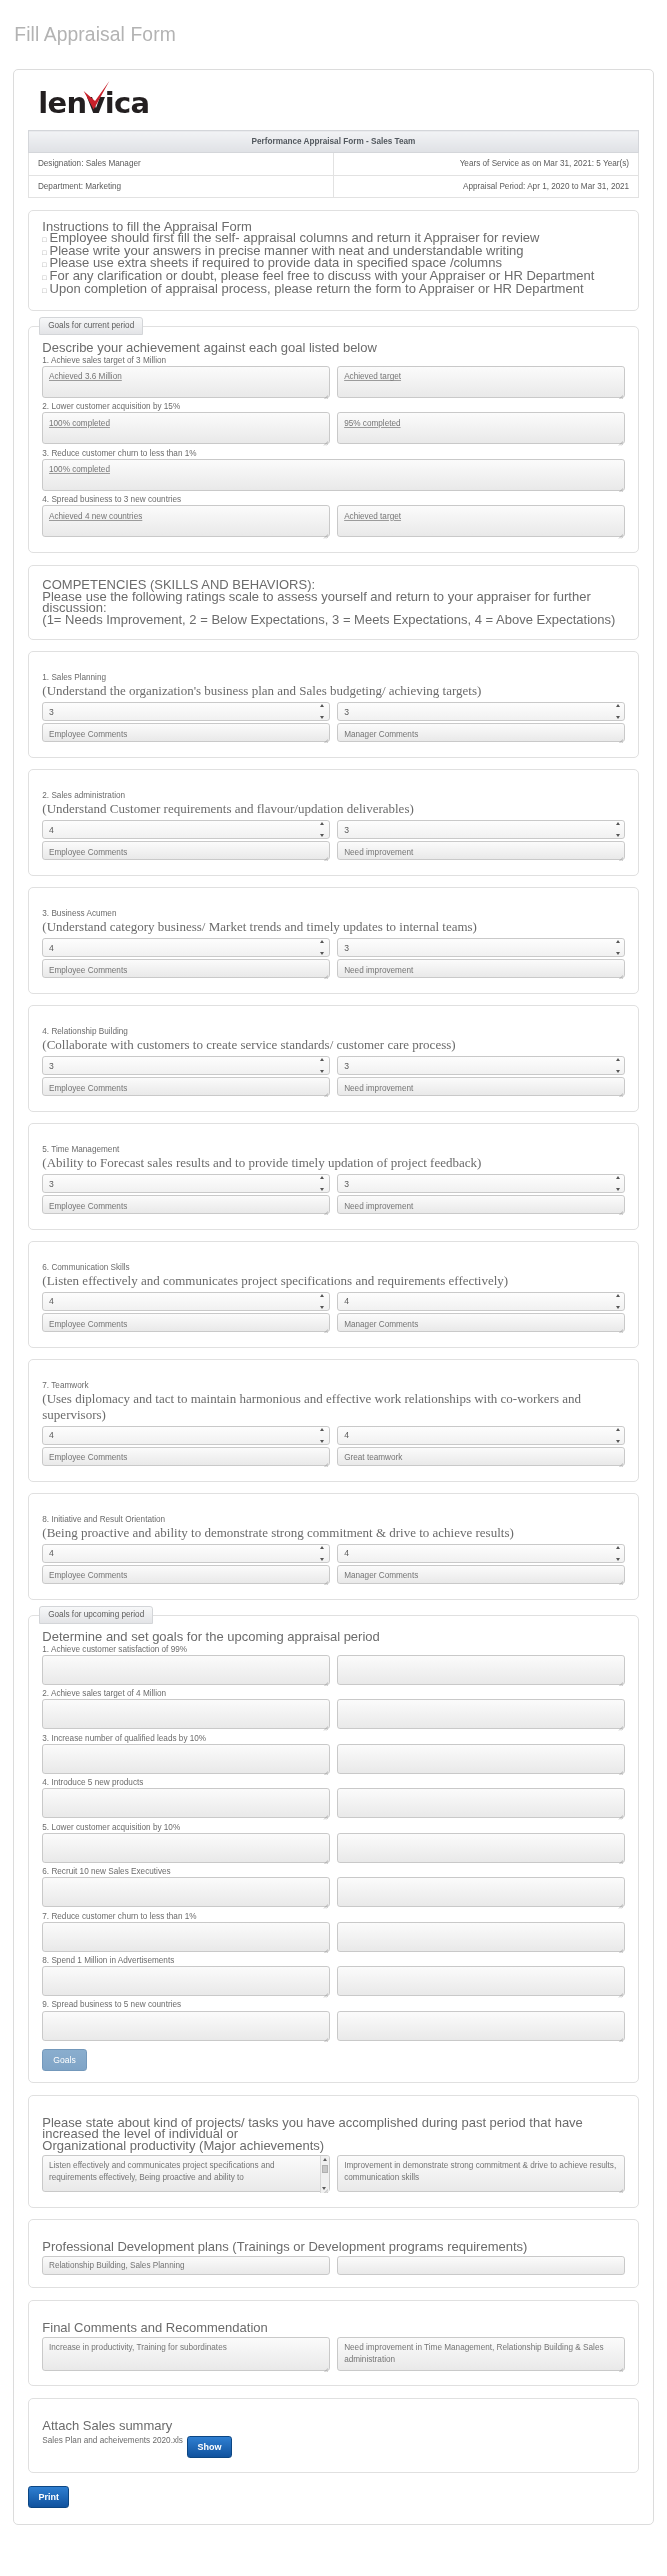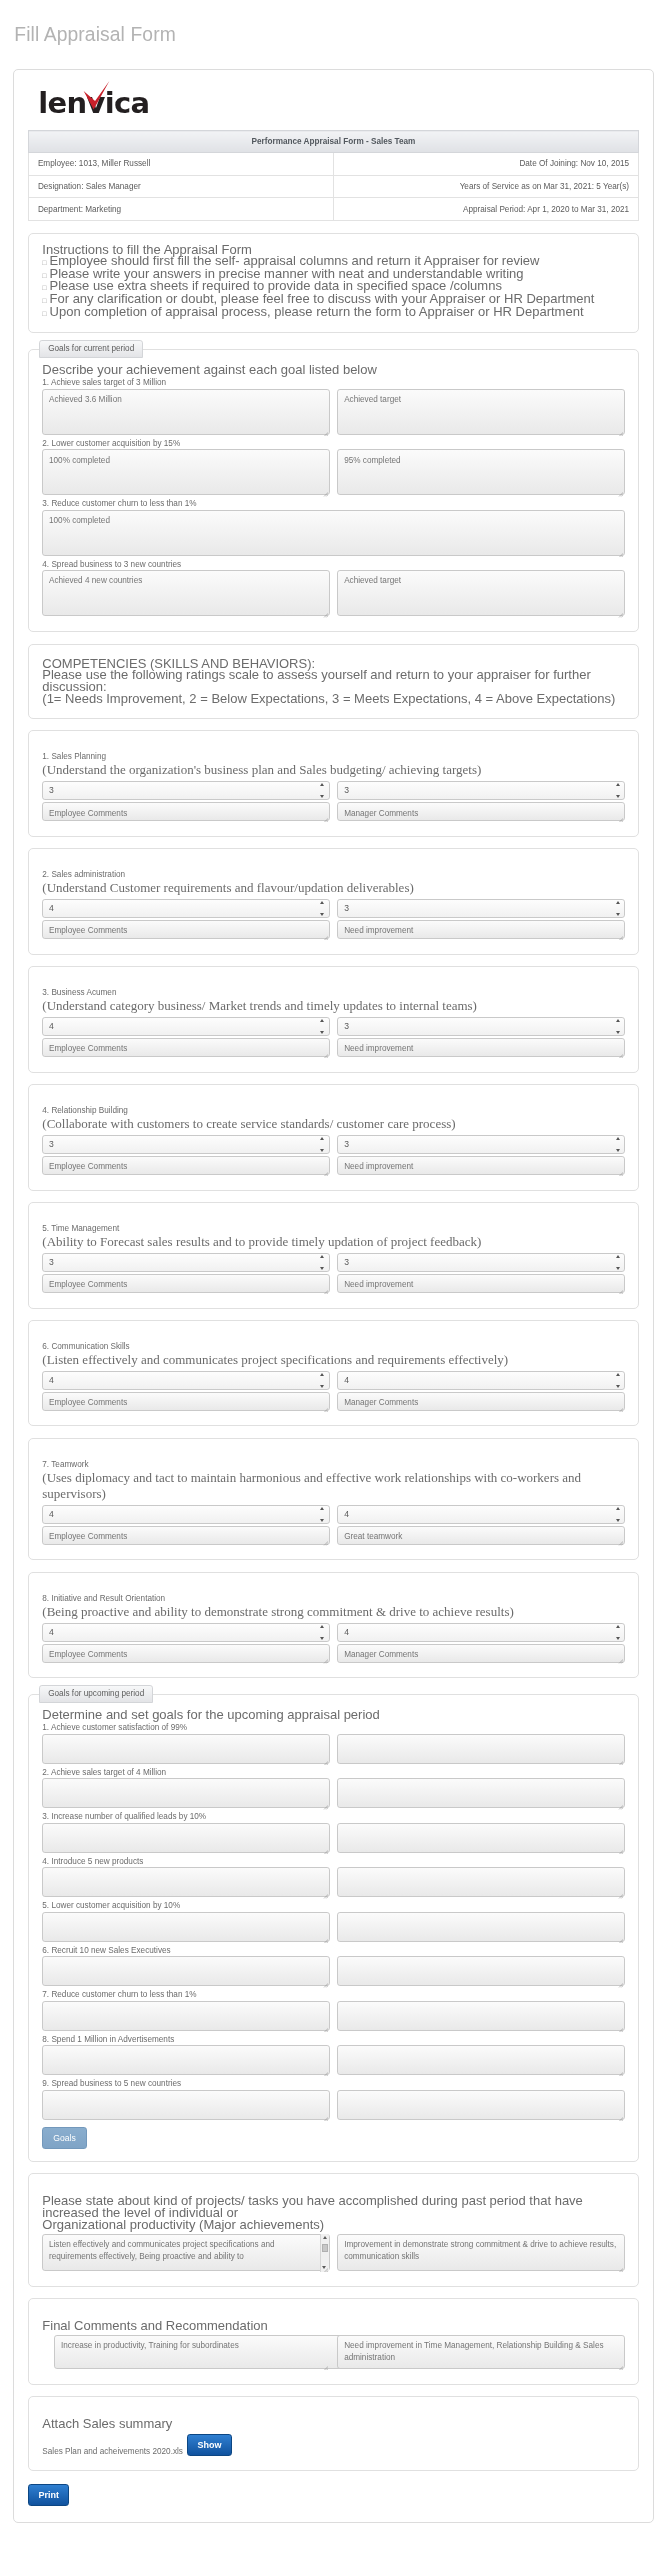--- a/index.html
+++ b/index.html
@@ -142,21 +142,21 @@
     font-size: 8.2px;
     color: #9b9b9b;
     border: 0.7px solid #c9c9c9;
     border-radius: 2.9px;
     background: linear-gradient(to bottom, #fbfbfb 0%, #e9e9e9 100%);
     padding: 4.3px 5.7px;
     resize: none;
     outline: none;
     line-height: 12px;
   }
-  textarea.ta.big { height: 46px; }
+  textarea.ta.big { height: 32px; text-decoration: underline; }
   textarea.ta.mid { height: 30px; }
   textarea.ta.sm  { height: 18.6px; }
   input.ti { height: 18.6px; }
 
   
   .spin-wrap {
     position: relative;
     display: block;
   }
   .spin {
@@ -247,21 +247,21 @@
     border-radius: 2.9px;
     color: #ffffff;
     font-size: 9px;
     font-weight: bold;
     padding: 5px 9.3px;
     font-family: "Liberation Sans", sans-serif;
     cursor: pointer;
   }
   .attach-row {
     display: flex;
-    align-items: flex-end;
+    align-items: flex-start;
     gap: 0px;
     margin-top: 4.3px;
   }
   .attach-name {
     font-size: 8.2px;
     color: #6b6b6b;
     margin-right: 4.3px;
   }
   .print-wrap { margin-top: 13px; }
 
@@ -285,24 +285,20 @@
     </div>
   </div>
 
   <table class="hdr">
     <thead>
       <tr>
         <th colspan="2">Performance Appraisal Form - Sales Team</th>
       </tr>
     </thead>
     <tbody>
-      <tr>
-        <td class="left">Employee: 1013, Miller Russell</td>
-        <td class="right">Date Of Joining: Nov 10, 2015</td>
-      </tr>
       <tr>
         <td class="left">Designation: Sales Manager</td>
         <td class="right">Years of Service as on Mar 31, 2021: 5 Year(s)</td>
       </tr>
       <tr>
         <td class="left">Department: Marketing</td>
         <td class="right">Appraisal Period: Apr 1, 2020 to Mar 31, 2021</td>
       </tr>
     </tbody>
   </table>
@@ -662,25 +658,32 @@
       </div>
       <div class="ta-wrap">
         <textarea class="ta mid" style="height: 37px;" placeholder="Improvement in demonstrate strong commitment &amp; drive to achieve results, communication skills"></textarea>
         <svg class="resize-grip" viewBox="0 0 9 9">
             <path d="M9 3 L3 9 M9 6 L6 9" stroke="#9a9a9a" stroke-width="1" fill="none"></path>
           </svg>
       </div>
     </div>
   </div>
 
+  <div class="panel pad-top">
+    <div class="txt">Professional Development plans (Trainings or Development programs requirements)</div>
+    <div class="row2" style="margin-top:2.9px;">
+      <input class="ti" type="text" placeholder="Relationship Building, Sales Planning" style="">
+      <input class="ti" type="text" placeholder="" style="">
+    </div>
+  </div>
 
   <div class="panel pad-top">
     <div class="txt">Final Comments and Recommendation</div>
     <div class="row2" style="margin-top:2.9px;">
-      <div class="ta-wrap"><textarea class="ta" style="height: 34px; margin-left: 12px;" placeholder="Increase in productivity, Training for subordinates"></textarea><svg class="resize-grip" viewBox="0 0 9 9">
+      <div class="ta-wrap"><textarea class="ta" style="height: 34px;" placeholder="Increase in productivity, Training for subordinates"></textarea><svg class="resize-grip" viewBox="0 0 9 9">
             <path d="M9 3 L3 9 M9 6 L6 9" stroke="#9a9a9a" stroke-width="1" fill="none"></path>
           </svg></div>
       <div class="ta-wrap"><textarea class="ta" style="height: 34px;" placeholder="Need improvement in Time Management, Relationship Building &amp; Sales administration"></textarea><svg class="resize-grip" viewBox="0 0 9 9">
             <path d="M9 3 L3 9 M9 6 L6 9" stroke="#9a9a9a" stroke-width="1" fill="none"></path>
           </svg></div>
     </div>
   </div>
 
   <div class="panel pad-top" style="padding-bottom:14.3px;">
     <div class="txt">Attach Sales summary</div>

